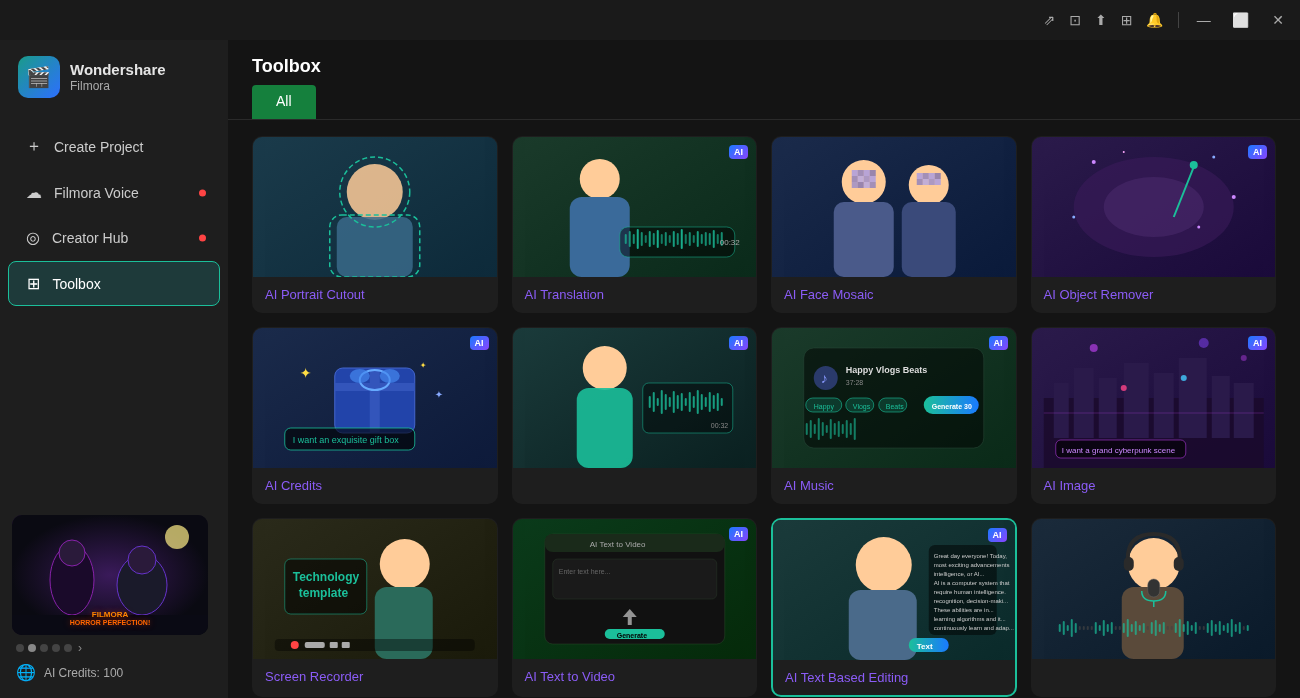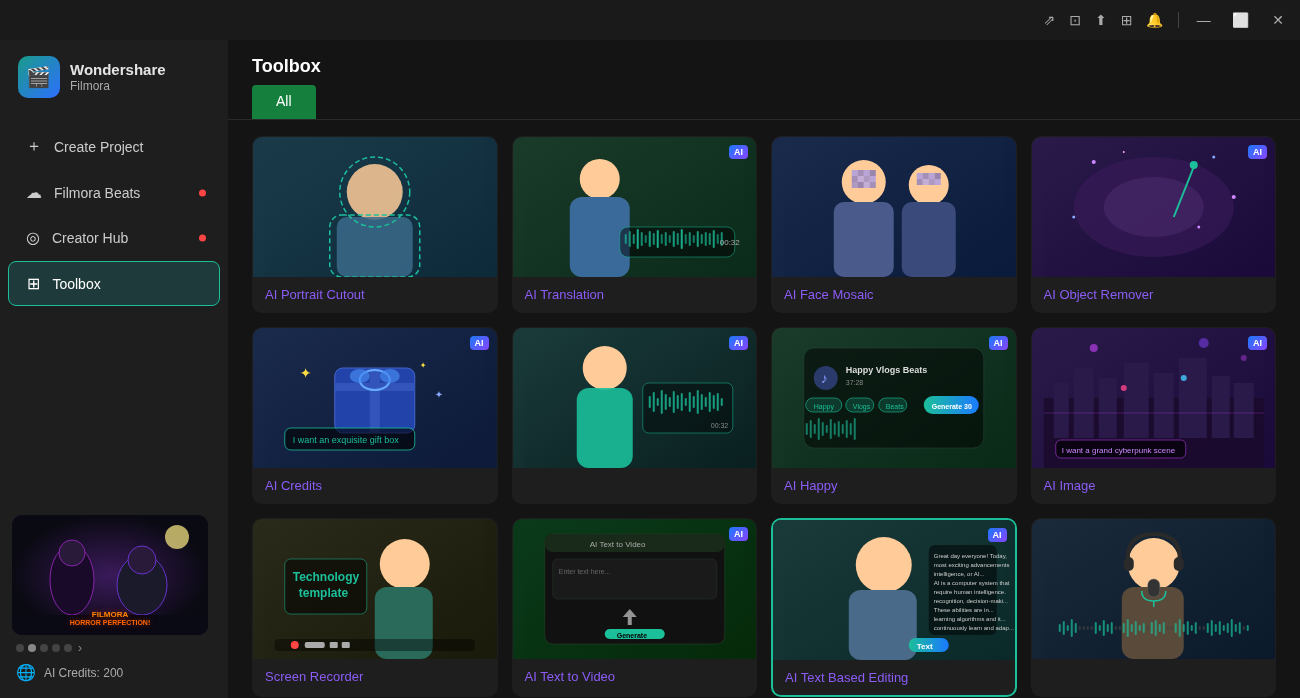--- a/index.html
+++ b/index.html
@@ -344,21 +344,21 @@
       </div>
     </div>
 
     <nav class="sidebar-nav">
       <div class="nav-item">
         <span class="nav-icon">＋</span>
         <span>Create Project</span>
       </div>
       <div class="nav-item">
         <span class="nav-icon">☁</span>
-        <span>Filmora Beats</span>
+        <span>Filmora Voice</span>
         <span class="nav-dot"></span>
       </div>
       <div class="nav-item">
         <span class="nav-icon">◎</span>
         <span>Creator Hub</span>
         <span class="nav-dot"></span>
       </div>
       <div class="nav-item active">
         <span class="nav-icon">⊞</span>
         <span>Toolbox</span>
@@ -395,21 +395,21 @@
       <div class="scroll-dots">
         <span class="scroll-dot"></span>
         <span class="scroll-dot active"></span>
         <span class="scroll-dot"></span>
         <span class="scroll-dot"></span>
         <span class="scroll-dot"></span>
         <span class="scroll-arrow">›</span>
       </div>
       <div class="credits-bar">
         <span class="credits-icon">🌐</span>
-        <span>AI Credits: 200</span>
+        <span>AI Credits: 100</span>
       </div>
     </div>
   </div>
 
   <div class="main-content">
     <div class="main-header">Toolbox</div>
 
     <div class="tab-bar">
       <div class="tab active">All</div>
     </div>
@@ -692,21 +692,21 @@
                   <rect x="54" y="93" width="2" height="16" rx="1" fill="#1bbf9a"></rect>
                   <rect x="58" y="96" width="2" height="10" rx="1" fill="#1bbf9a"></rect>
                   <rect x="62" y="92" width="2" height="18" rx="1" fill="#1bbf9a"></rect>
                   <rect x="66" y="95" width="2" height="12" rx="1" fill="#1bbf9a"></rect>
                   <rect x="70" y="90" width="2" height="22" rx="1" fill="#1bbf9a"></rect>
                 </g>
               </svg>
               <span class="ai-badge">AI</span>
             </div>
           </div>
-          <div class="card-label">AI Happy</div>
+          <div class="card-label">AI Music</div>
         </div>
 
         <div class="tool-card">
           <div class="card-thumb bg-ai-image">
             <div class="card-inner">
               <svg width="100%" height="100%" viewBox="0 0 220 140">
                 <defs>
                   <linearGradient id="g8" x1="0%" y1="0%" x2="100%" y2="100%">
                     <stop offset="0%" stop-color="#2a1a4a"></stop>
                     <stop offset="100%" stop-color="#1a0a3a"></stop>

